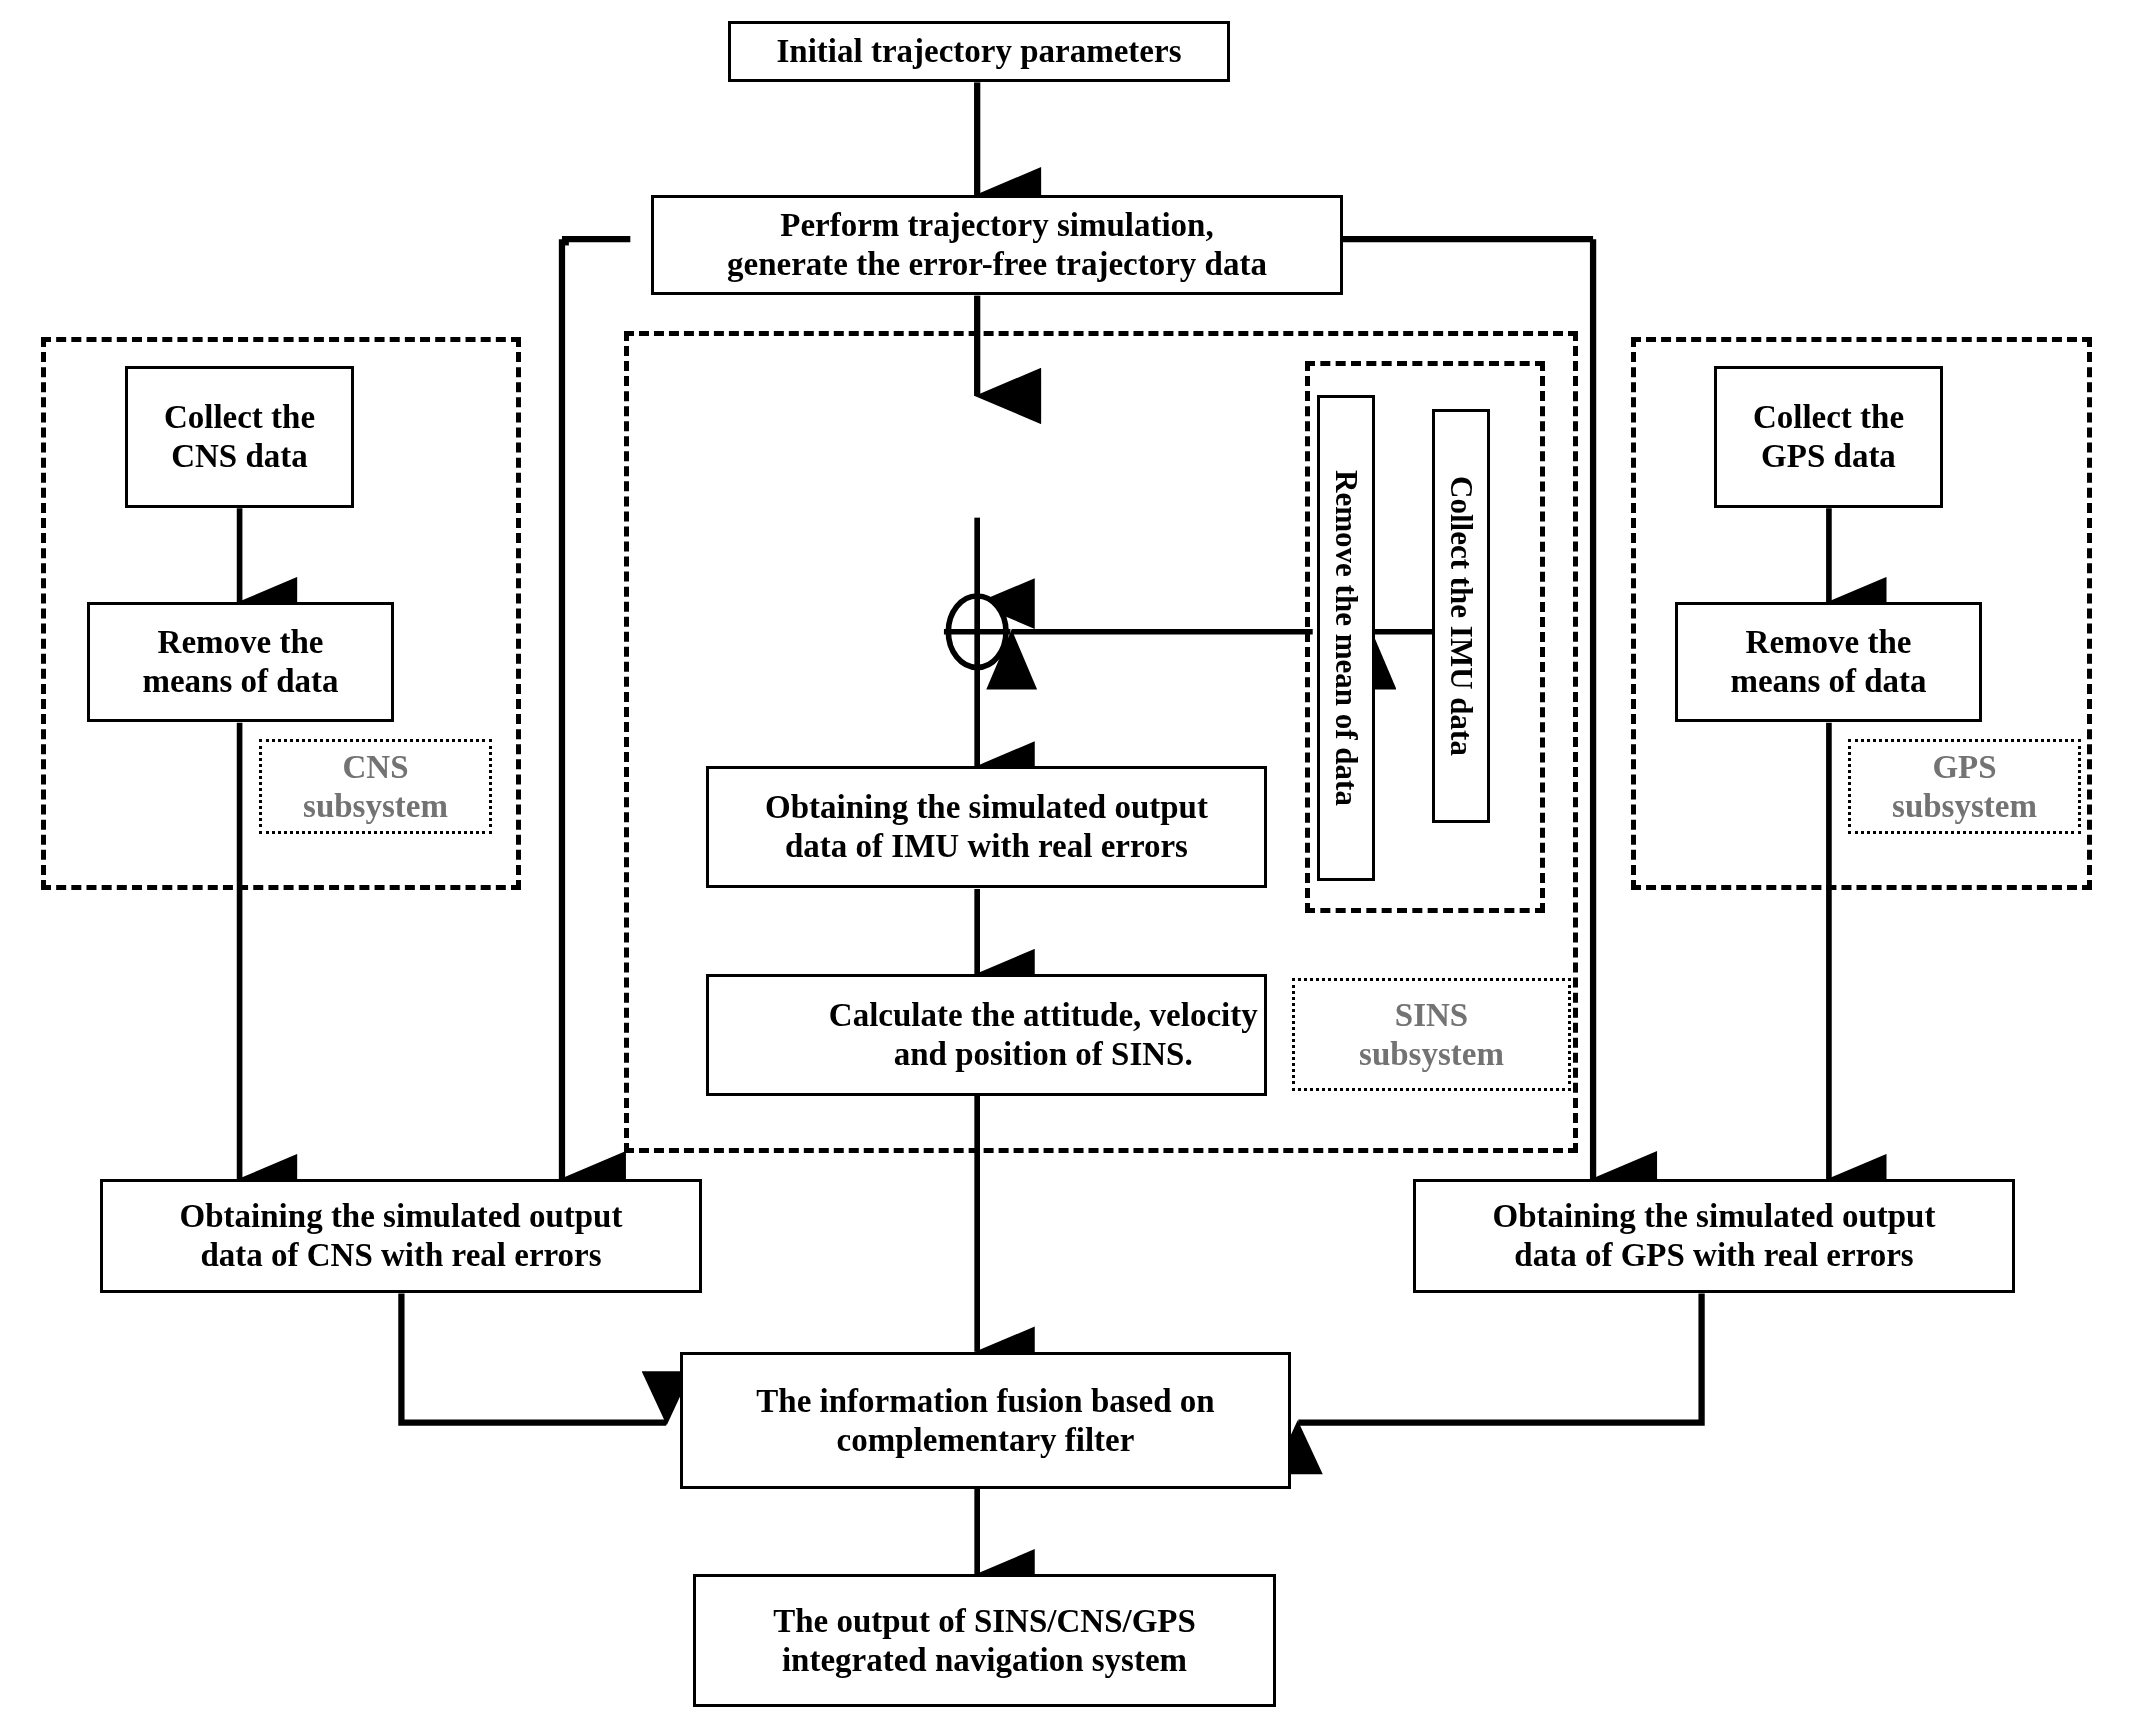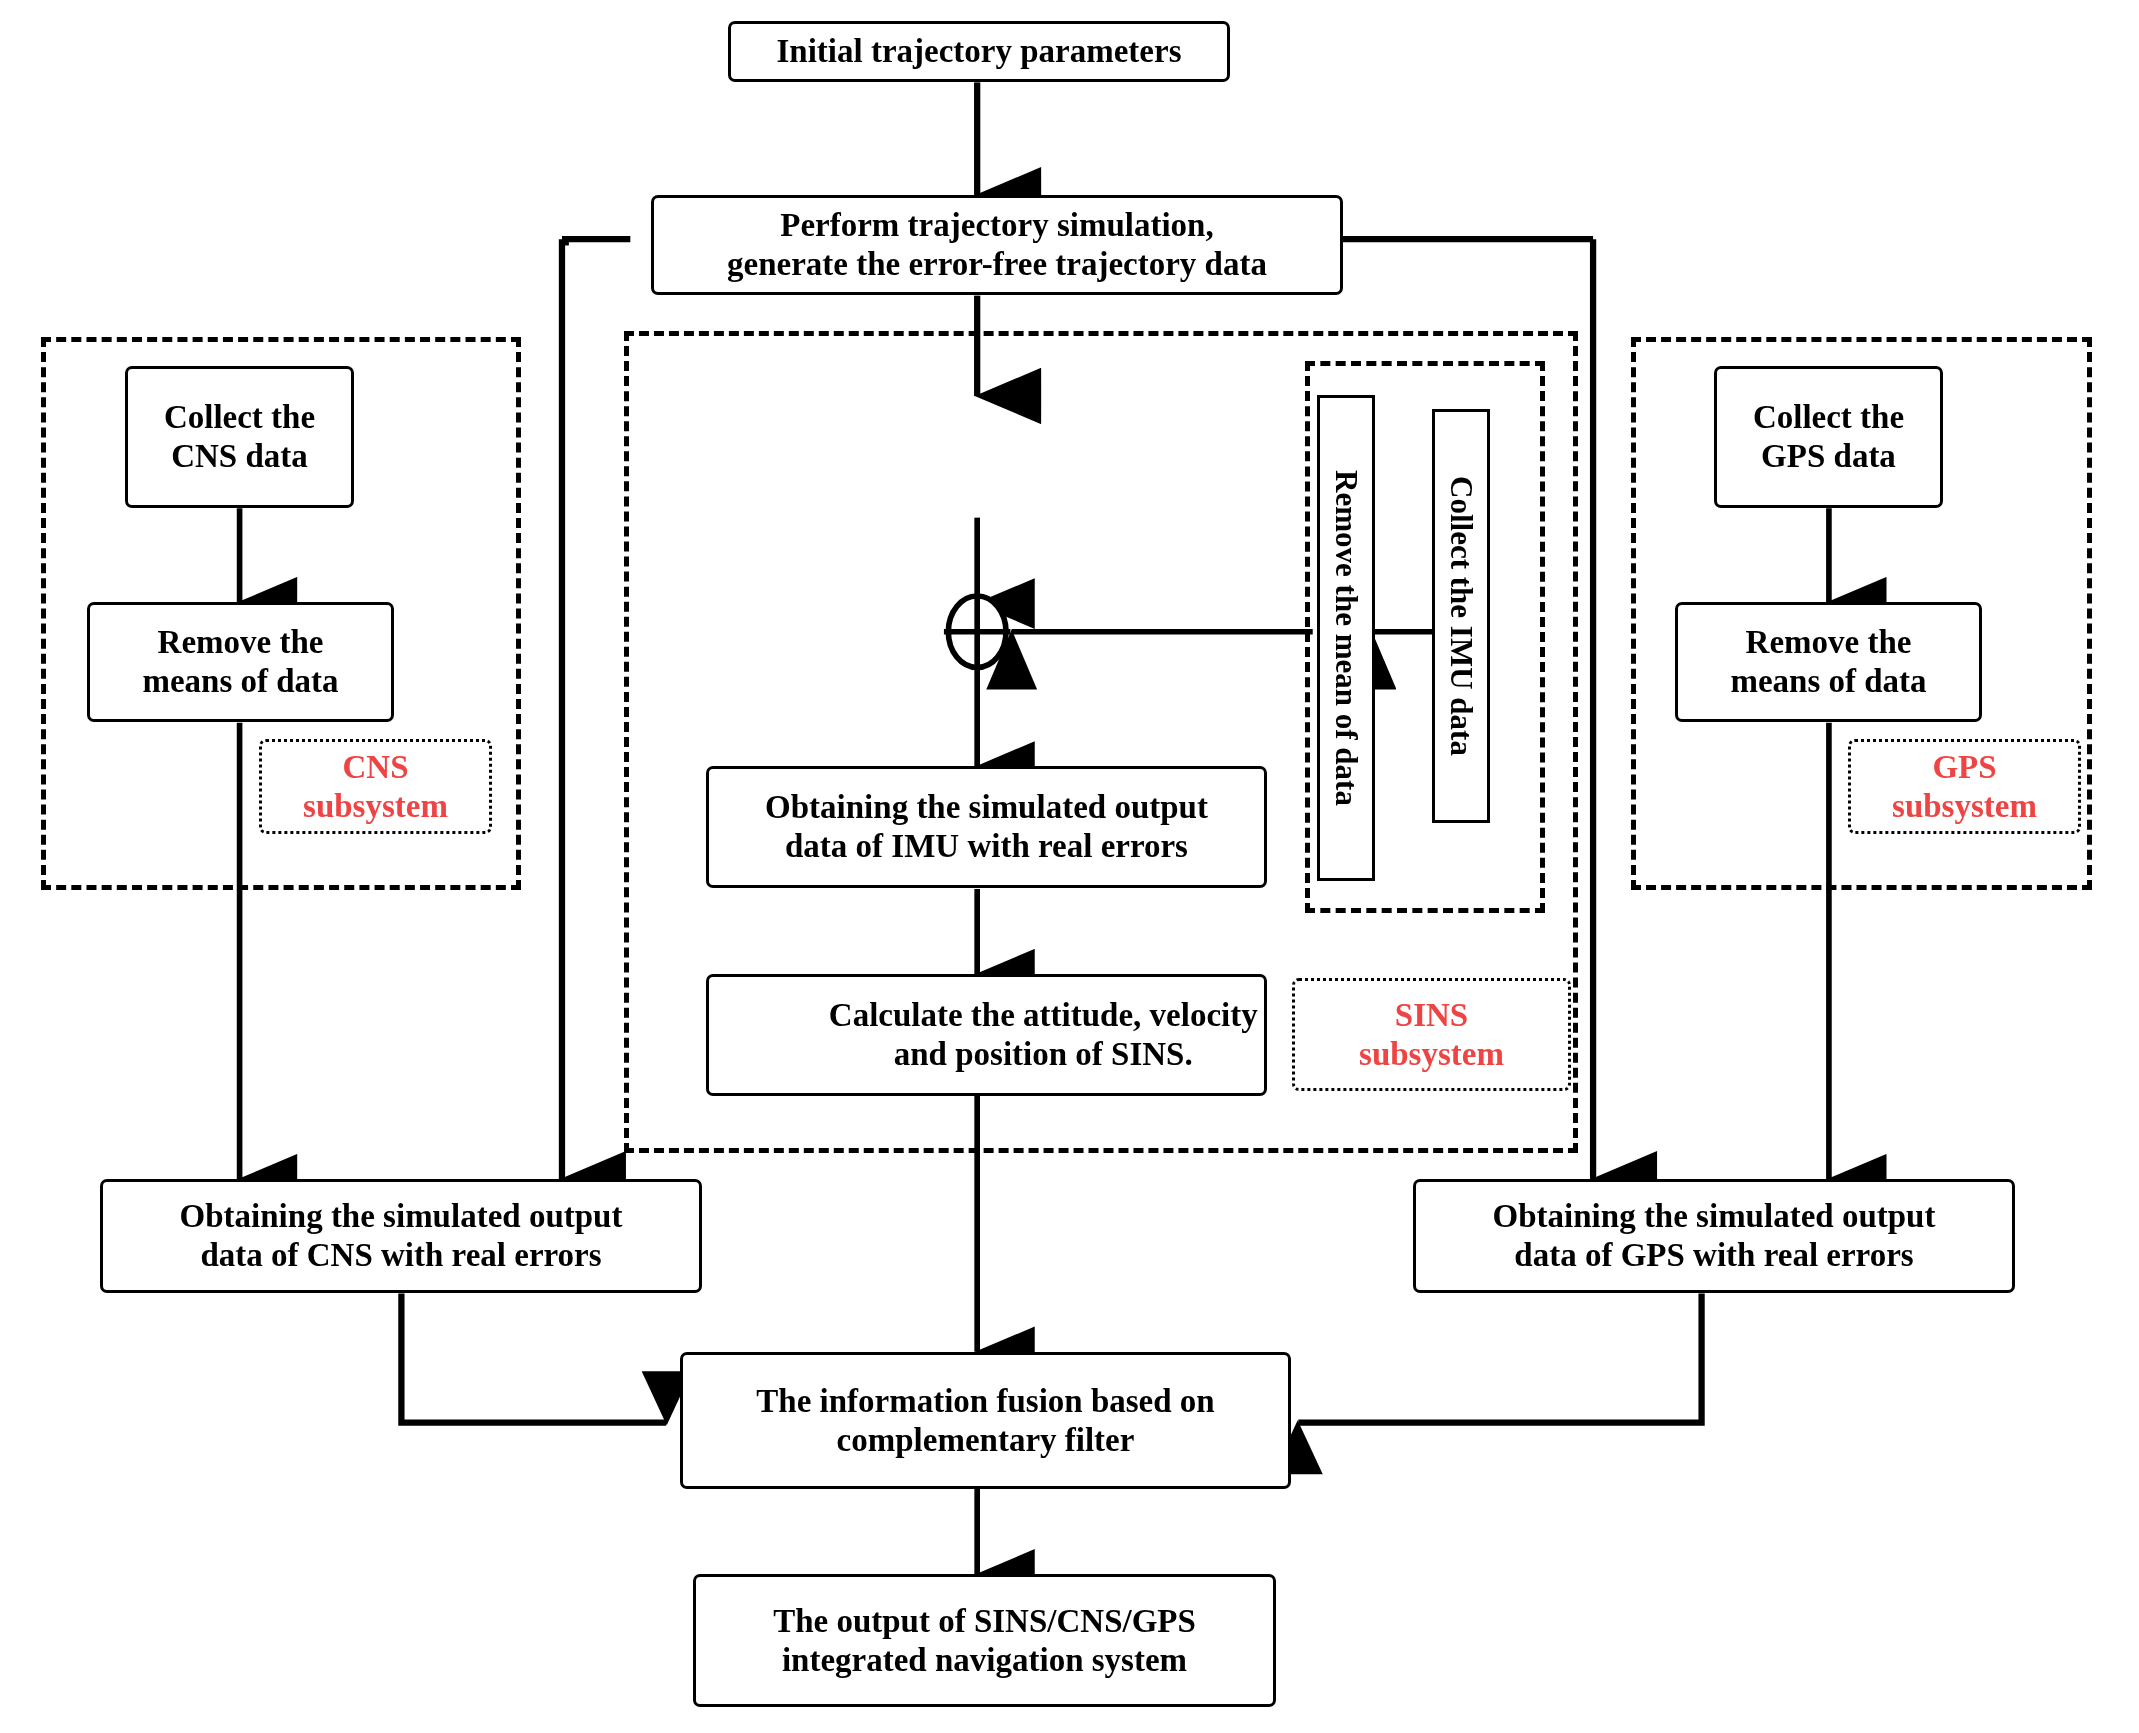--- a/index.html
+++ b/index.html
@@ -55,25 +55,25 @@
   .tag{
     position:absolute;
     box-sizing:border-box;
     border:3.8px dotted #000000;
     background:#ffffff;
     display:flex;
     align-items:center;
     justify-content:center;
     text-align:center;
     font-weight:bold;
-    color:#ef4444;
+    color:#737373;
     line-height:1.18;
   }
   .f50{font-size:31px;}
-  .f52{font-size:33px;border-radius:7px;}
+  .f52{font-size:33px;}
 </style>
 </head>
 <body>
 
 <div id="stage">
 
   <svg id="wires" viewBox="0 0 3412 2764">
     <defs>
       <marker id="ahD" markerWidth="9" markerHeight="11" refX="4.5" refY="10.4" orient="auto-start-reverse" markerUnits="strokeWidth">
         <polygon points="0,0.2 9,0.2 4.5,10.8" fill="#000"></polygon>

